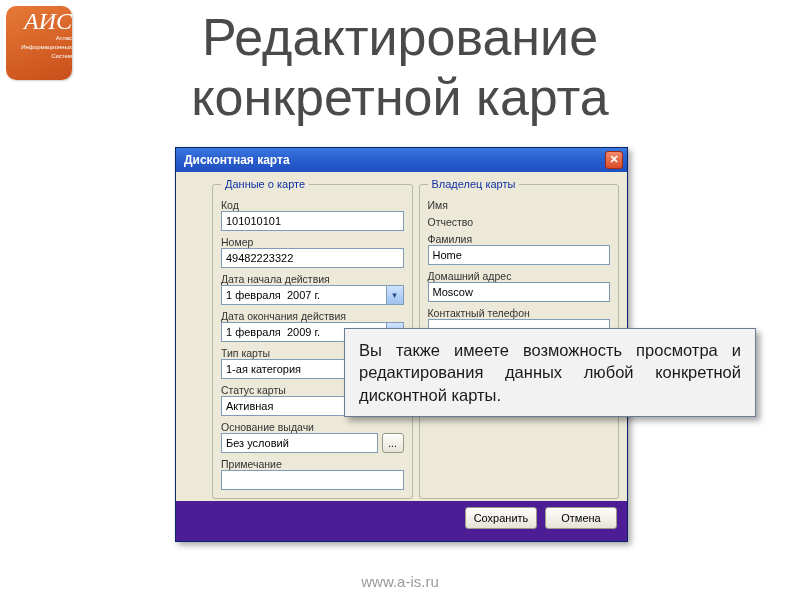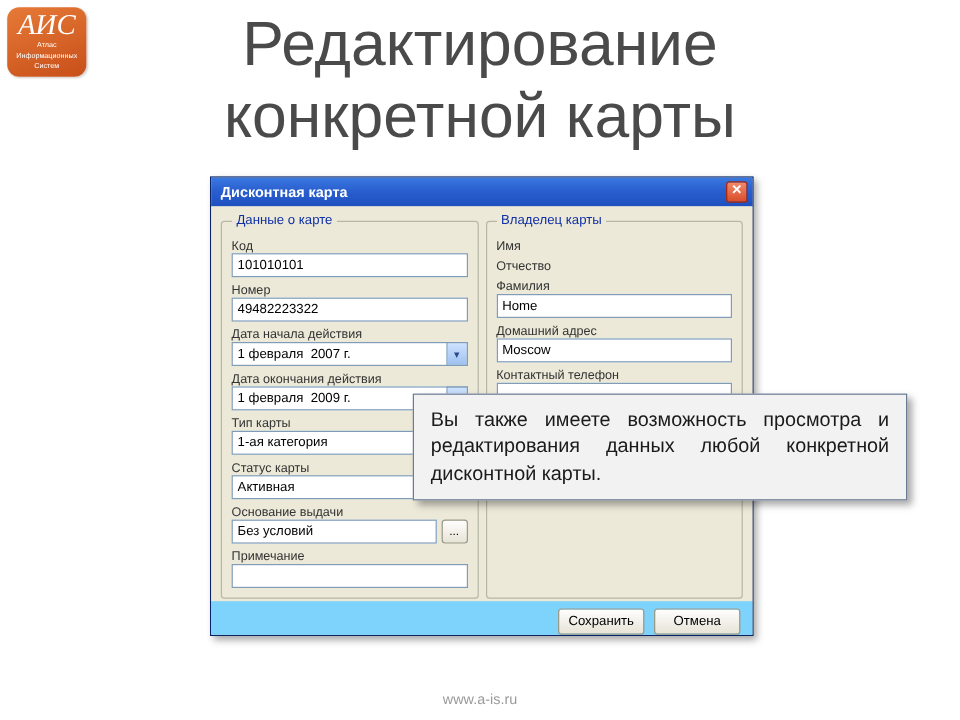--- a/index.html
+++ b/index.html
@@ -10,25 +10,25 @@
     background: #fff;
     font-family: Verdana, Tahoma, Geneva, sans-serif;
     position: relative;
     overflow: hidden;
   }
   .logo {
     position: absolute;
     top: 6px;
     left: 6px;
     width: 66px;
-    height: 58px;
+    height: 74px;
     background: linear-gradient(160deg, #e67a37 0%, #c84f1a 100%);
     border-radius: 10px;
     color: #fff;
-    text-align: center;
+    text-align: right;
     padding-top: 4px;
     box-shadow: 1px 1px 2px rgba(0,0,0,.2);
   }
   .logo .logo-big {
     font-family: "Times New Roman", serif;
     font-style: italic;
     font-size: 24px;
     line-height: 22px;
   }
   .logo .logo-small {
@@ -82,20 +82,21 @@
     line-height: 15px;
     text-align: center;
     font-weight: bold;
     cursor: pointer;
   }
   .win-body {
     display: flex;
     gap: 6px;
     padding: 6px 8px 2px 8px;
     background: #ece9d8;
+    margin-left: 28px;
   }
   fieldset {
     flex: 1;
     border: 1px solid #b7b7a6;
     border-radius: 3px;
     padding: 4px 8px 8px 8px;
     margin: 0;
     background: #ece9d8;
   }
   legend {
@@ -152,22 +153,22 @@
     display: flex;
     gap: 4px;
     align-items: flex-end;
   }
   .row-flex .text-input { flex: 1; }
 
   .button-row {
     display: flex;
     justify-content: flex-end;
     gap: 8px;
-    padding: 6px 10px 0 10px;
-    background: #7dd3fc;
+    padding: 6px 10px 12px 10px;
+    background: #4c1d95;
   }
   .win-btn {
     min-width: 72px;
     height: 22px;
     background: linear-gradient(to bottom, #fefefe, #e7e3d6);
     border: 1px solid #9a9a88;
     border-radius: 3px;
     font-size: 11px;
     cursor: pointer;
   }
@@ -187,37 +188,37 @@
     color: #1a1a1a;
     text-align: justify;
   }
 
   .footer-url {
     position: absolute;
     bottom: 10px;
     left: 0;
     right: 0;
     text-align: center;
-    font-size: 12px;
+    font-size: 15px;
     color: #9a9a9a;
   }
 </style>
 </head>
 <body>
 
 <div class="logo">
   <span class="logo-big">АИС</span>
   <span class="logo-small">Атлас</span>
   <span class="logo-small">Информационных</span>
   <span class="logo-small">Систем</span>
 </div>
 
 <div class="slide-title">
   <span>Редактирование</span><br>
-  <span>конкретной карты</span>
+  <span>конкретной карта</span>
 </div>
 
 <div class="window">
   <div class="titlebar">
     <span>Дисконтная карта</span>
     <span class="close-btn">✕</span>
   </div>
   <div class="win-body">
 
     <fieldset>

